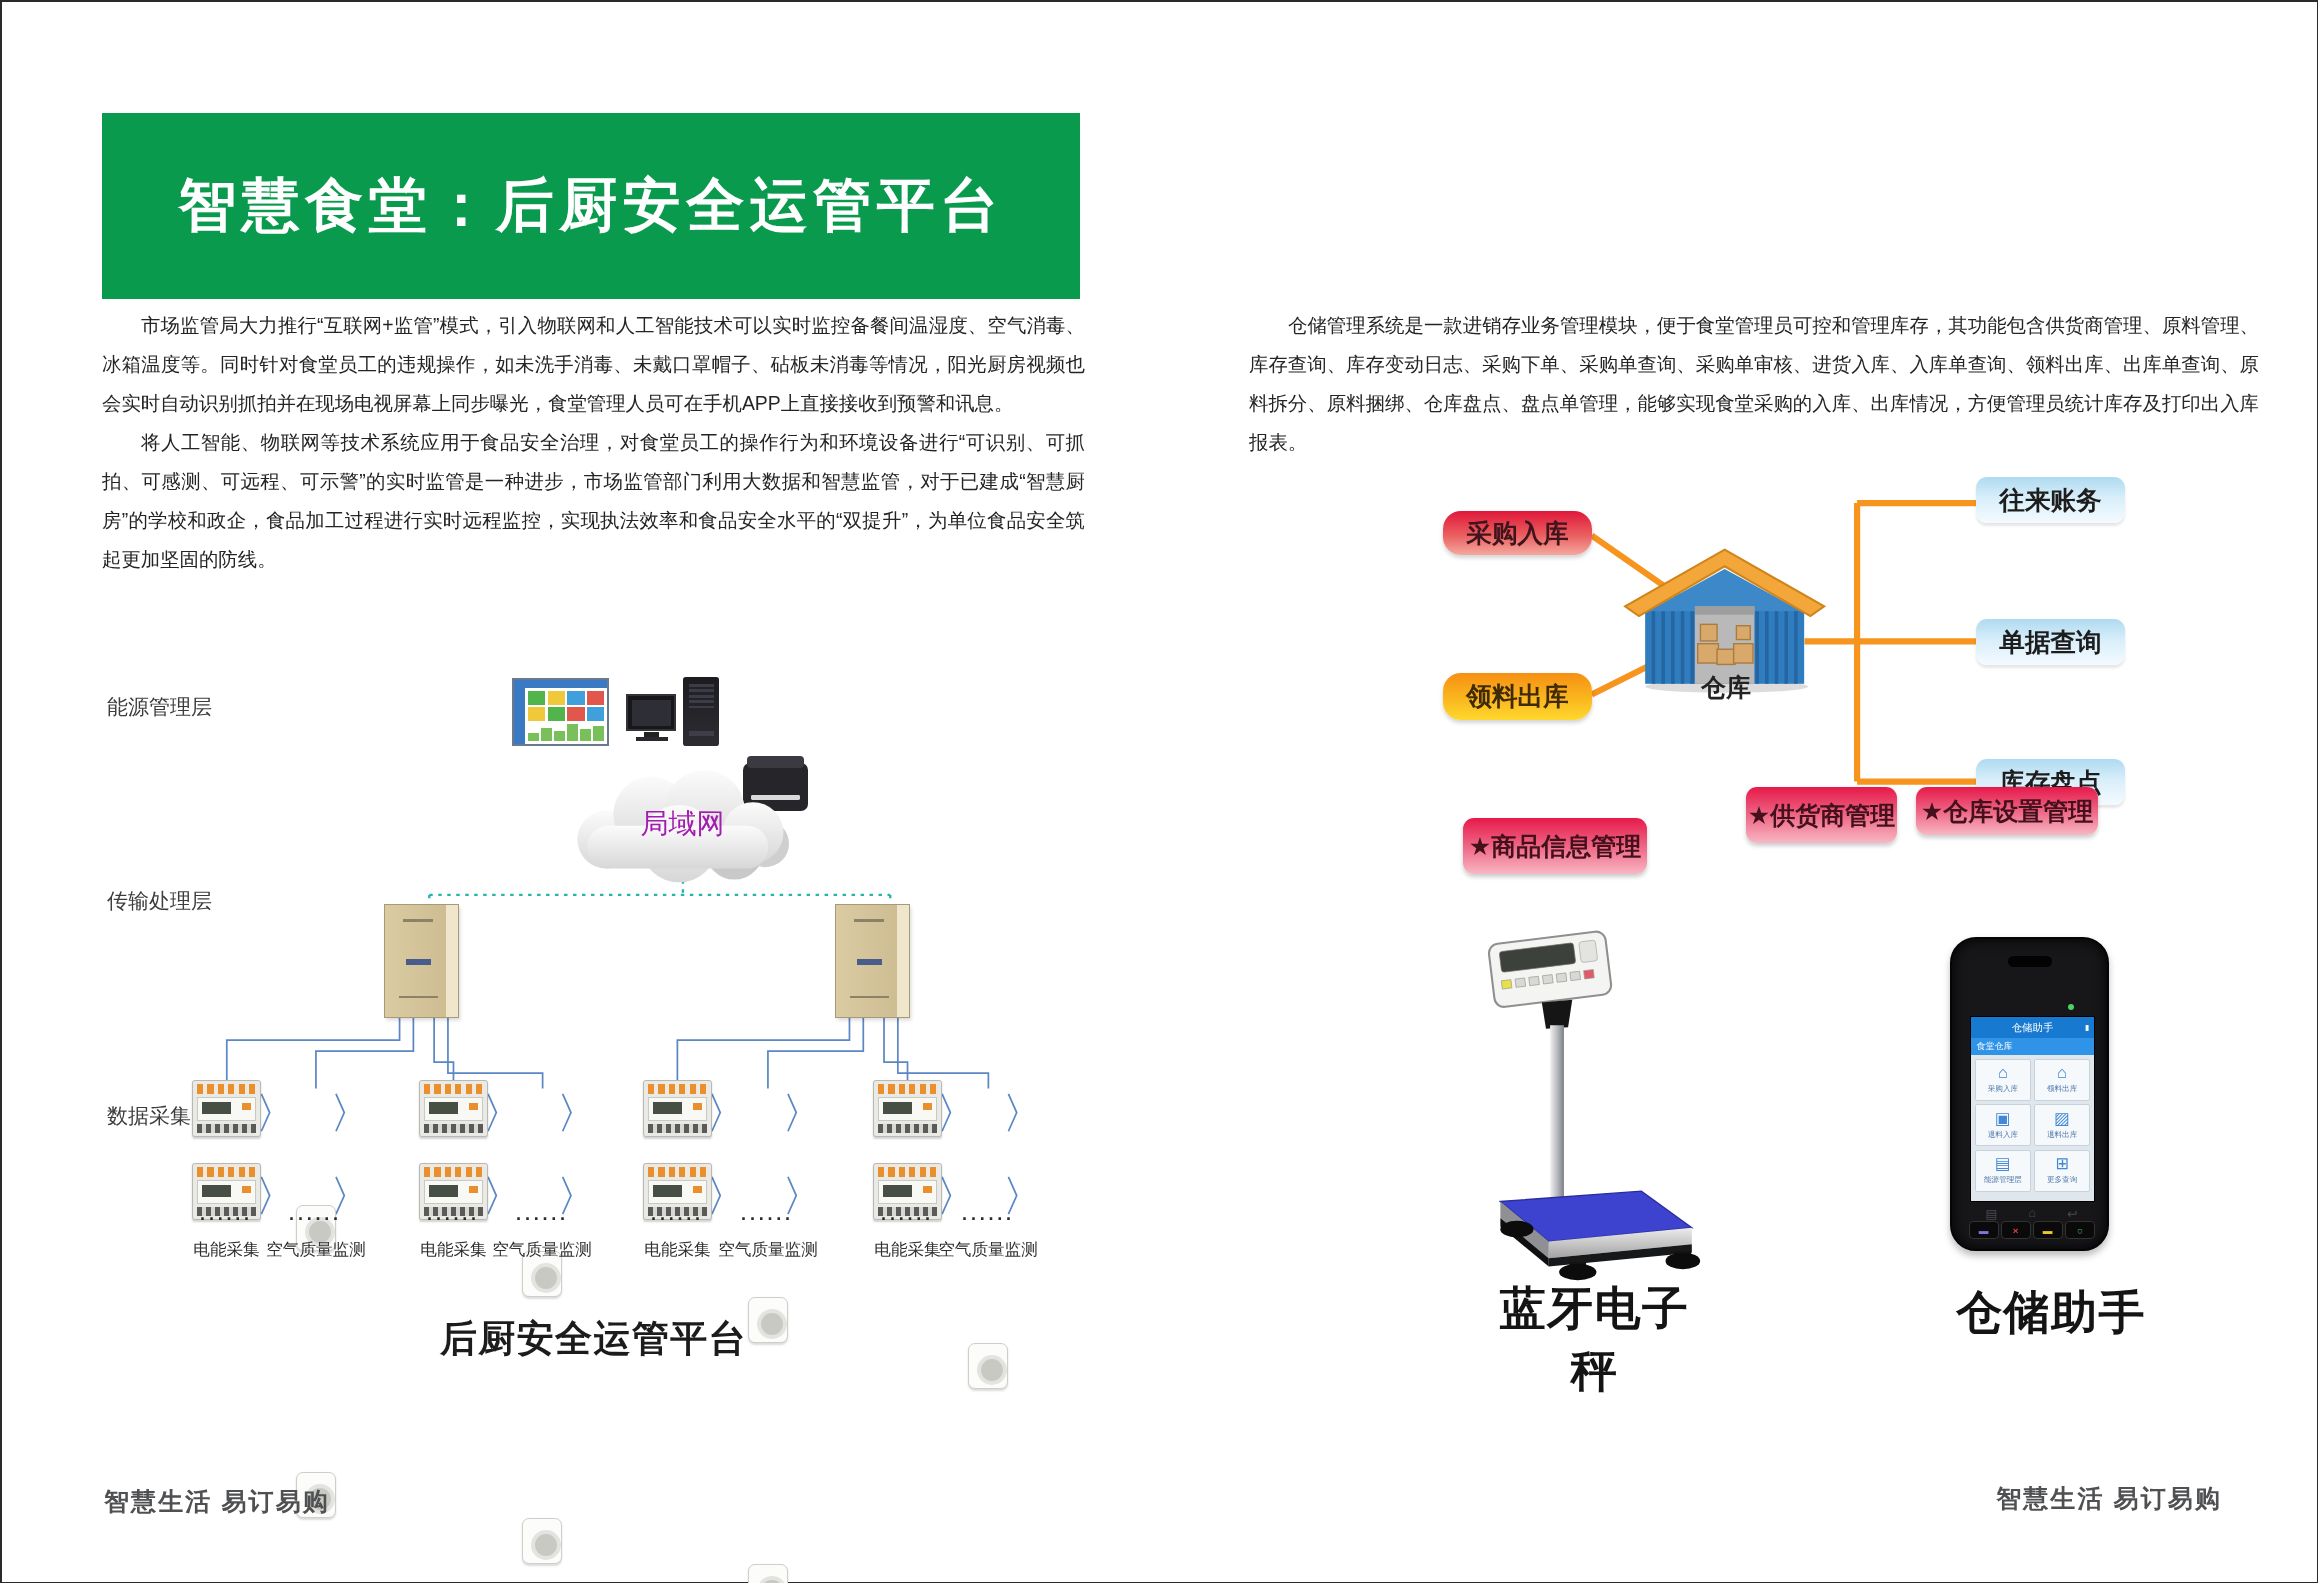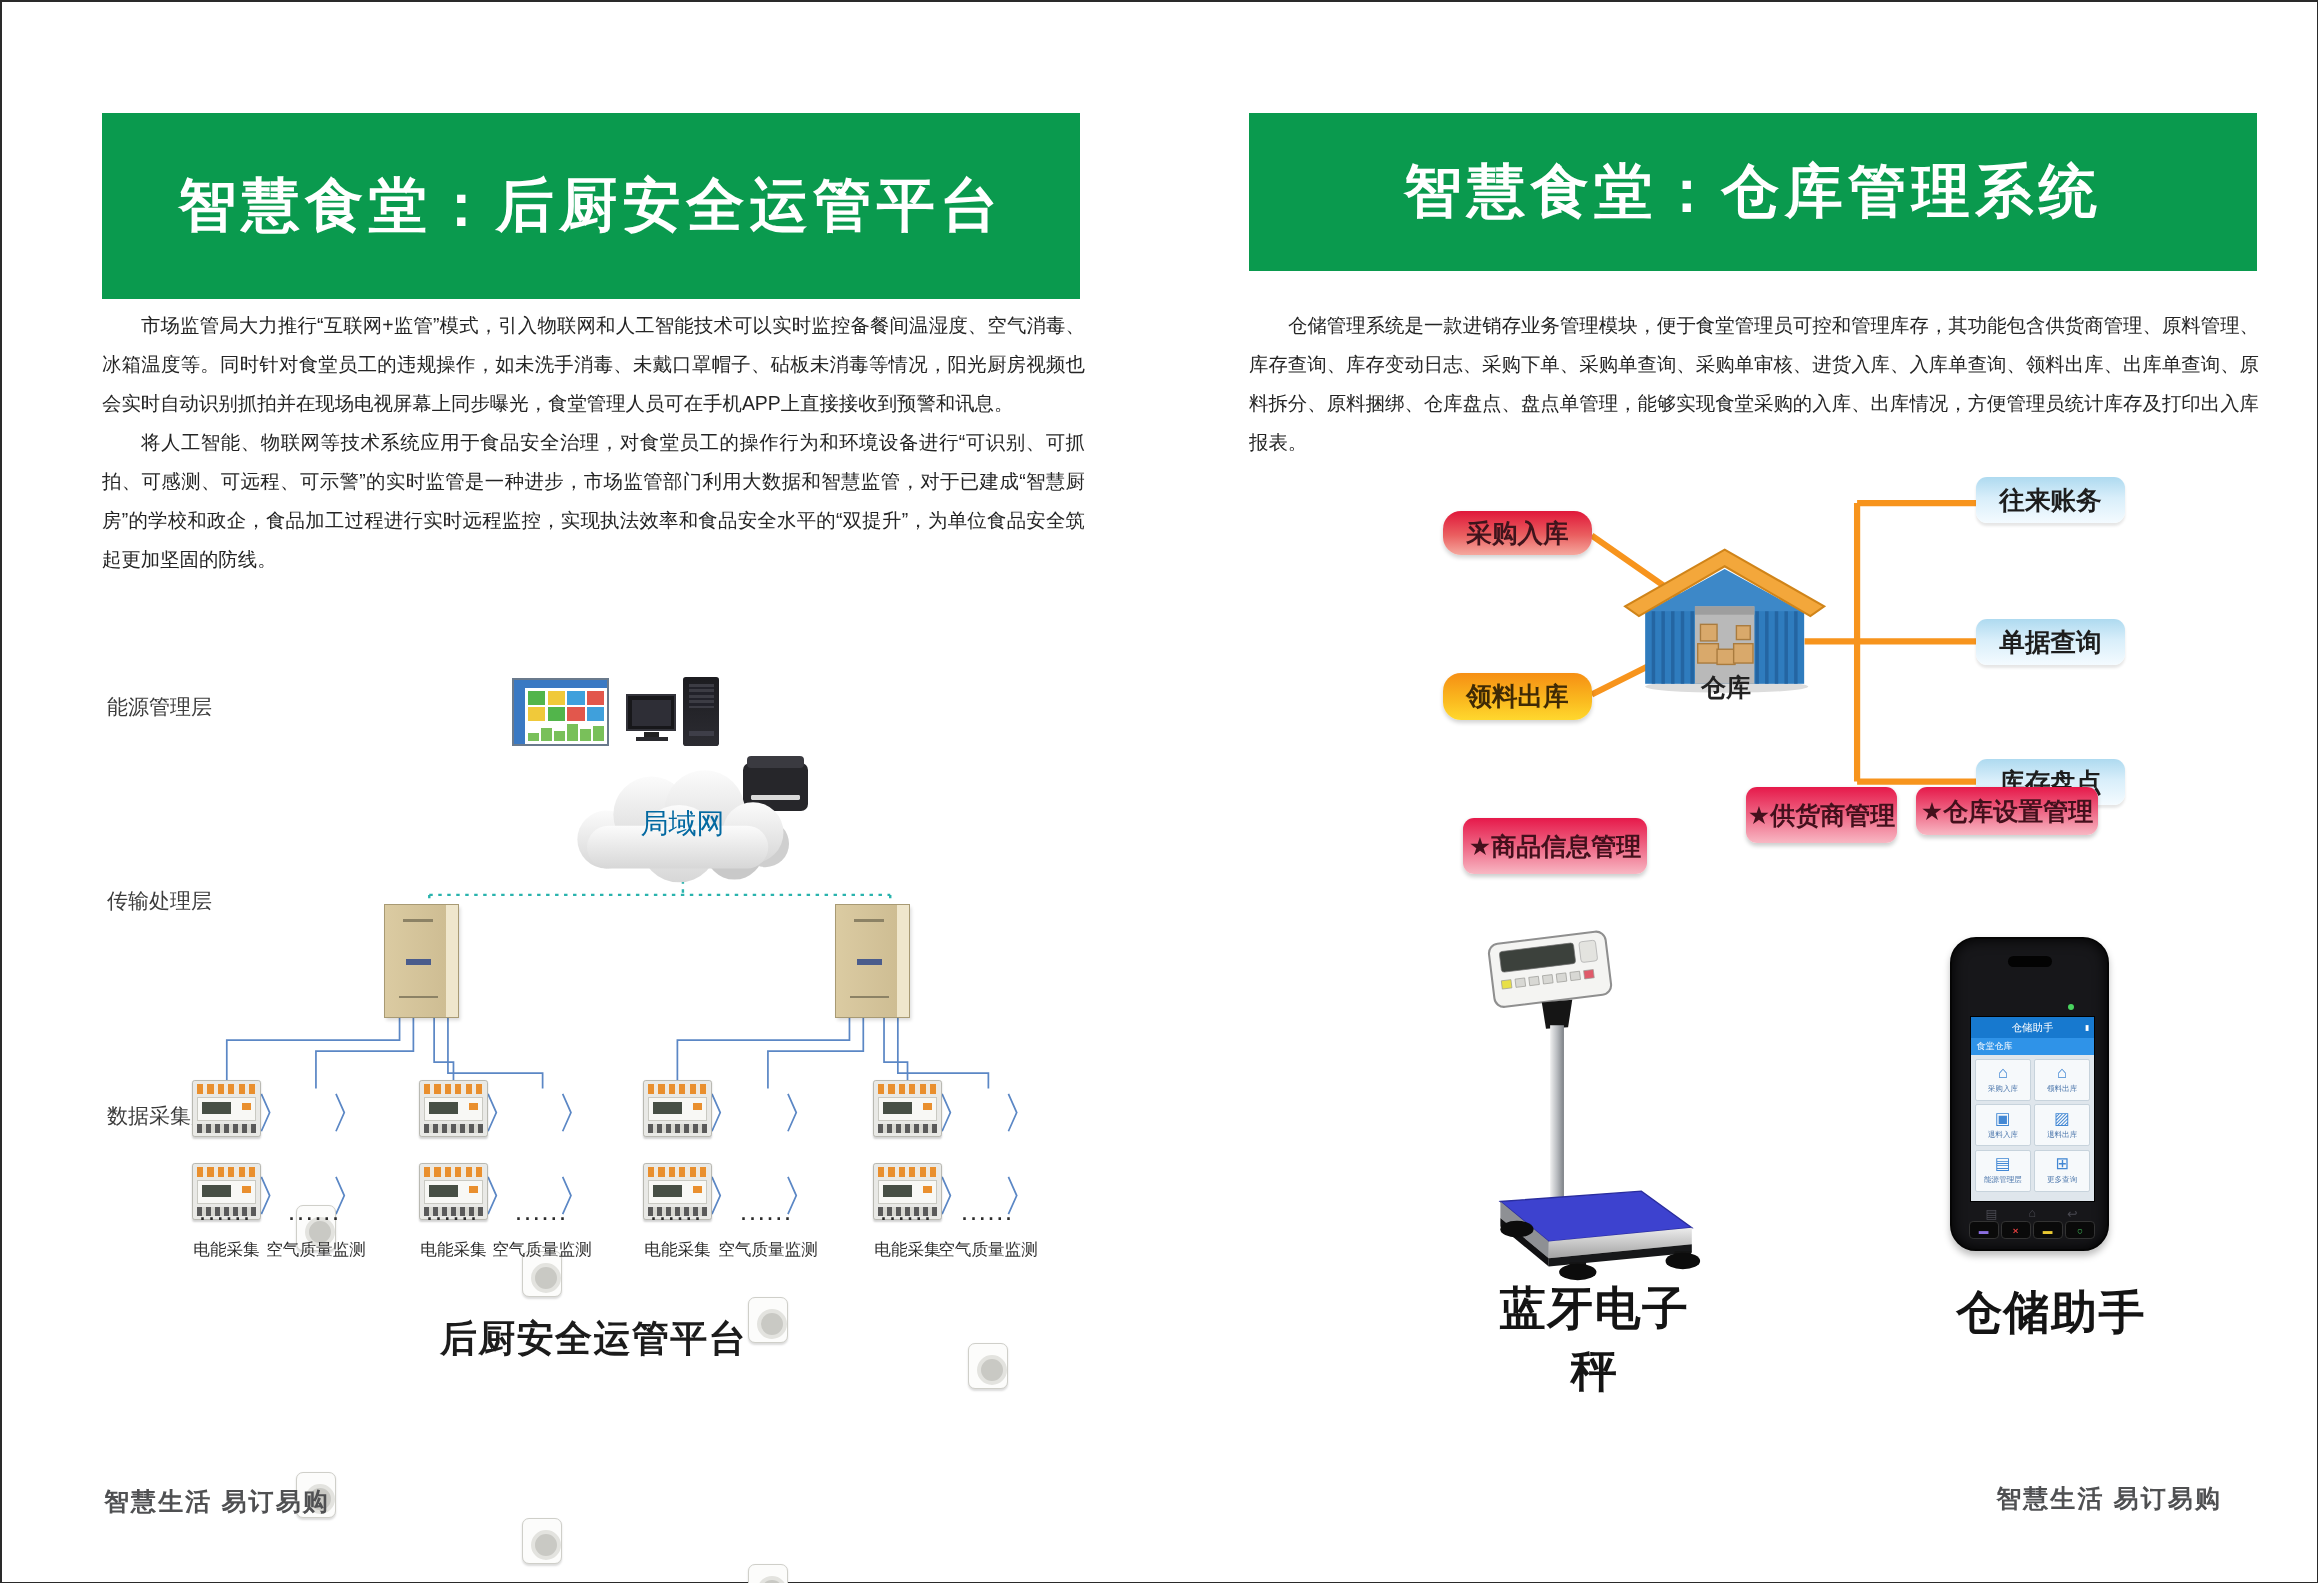--- a/index.html
+++ b/index.html
@@ -9,21 +9,21 @@
   .banner{background:#0a9a4e;color:#fff;display:flex;align-items:center;justify-content:center;
           font-weight:bold;font-size:58px;letter-spacing:5.5px}
   .para{font-size:19.4px;line-height:39px;text-align:justify;color:#242424}
   .para p{margin:0;text-indent:39px}
   .lbl{font-size:21px;color:#3c3c3c;white-space:nowrap}
   .slbl{font-size:16.6px;color:#2f2f2f;text-align:center;white-space:nowrap}
   .dots{font-size:18px;font-weight:bold;letter-spacing:2.8px;color:#2b2b2b;text-align:center}
   .title-b{font-weight:bold;font-size:37px;color:#1c1c1c;text-align:center;letter-spacing:1.4px}
   .footer{font-weight:bold;font-size:25px;color:#4f5052;letter-spacing:2.1px;white-space:nowrap}
   .caption{font-weight:bold;font-size:46px;color:#141414;text-align:center;letter-spacing:1.4px}
-  .cloud-lbl{font-size:28px;color:#0369a1;text-align:center}
+  .cloud-lbl{font-size:28px;color:#a21caf;text-align:center}
 
   .pill{display:flex;align-items:center;justify-content:center;font-weight:bold;font-size:25.6px;border-radius:18px;box-shadow:0 2.8px 4.1px rgba(0,0,0,.18)}
   .pill-red{background:linear-gradient(180deg,#e0173a 0%,#ea5f60 55%,#f5a89e 100%);color:#3f141c}
   .pill-yellow{background:linear-gradient(180deg,#f68f14 0%,#fab71e 55%,#ffd82e 100%);color:#3f2a05}
   .node-blue{display:flex;align-items:center;justify-content:center;font-weight:bold;font-size:25.6px;border-radius:11px;
              background:linear-gradient(180deg,#aedaf0 0%,#d8eefa 45%,#f4fbff 100%);color:#1d1d1d;box-shadow:0 2.1px 2.8px rgba(0,0,0,.10)}
   .badge-pink{display:flex;align-items:center;justify-content:center;font-weight:bold;font-size:25px;border-radius:11px;
               background:linear-gradient(180deg,#e6194a 0%,#ef6d8a 55%,#f8b7c3 100%);color:#43101c;box-shadow:0 2.8px 4.1px rgba(0,0,0,.2)}
   .wh-lbl{font-weight:bold;font-size:25px;color:#222;text-align:center}
 
@@ -225,21 +225,20 @@
   <div class="abs slbl" style="left:464px;top:1237px;width:152px">空气质量监测</div>
   <div class="abs slbl" style="left:620px;top:1237px;width:111px">电能采集</div>
   <div class="abs slbl" style="left:690px;top:1237px;width:152px">空气质量监测</div>
   <div class="abs slbl" style="left:850px;top:1237px;width:111px">电能采集</div>
   <div class="abs slbl" style="left:910px;top:1237px;width:152px">空气质量监测</div>
 
   <div class="abs title-b" style="left:100px;top:1312px;width:983px">后厨安全运管平台</div>
 
   <div class="abs footer" style="left:102px;top:1483px">智慧生活 易订易购</div>
 
-  <div class="abs banner" style="left:1247px;top:111px;width:1008px;height:158px">智慧食堂：仓库管理系统</div>
 
   <div class="abs para" style="left:1247px;top:304px;width:1010px">
     <p>仓储管理系统是一款进销存业务管理模块，便于食堂管理员可控和管理库存，其功能包含供货商管理、原料管理、库存查询、库存变动日志、采购下单、采购单查询、采购单审核、进货入库、入库单查询、领料出库、出库单查询、原料拆分、原料捆绑、仓库盘点、盘点单管理，能够实现食堂采购的入库、出库情况，方便管理员统计库存及打印出入库报表。</p>
   </div>
 
   <div class="abs pill pill-red" style="left:1441px;top:509px;width:149px;height:44px">采购入库</div>
   <div class="abs pill pill-yellow" style="left:1441px;top:671px;width:149px;height:47px">领料出库</div>
 
   <svg class="abs" style="left:1621px;top:538px" width="204" height="159" viewBox="0 0 295 230">
     <ellipse cx="150" cy="212" rx="118" ry="9" fill="#dcdcdc"></ellipse>

